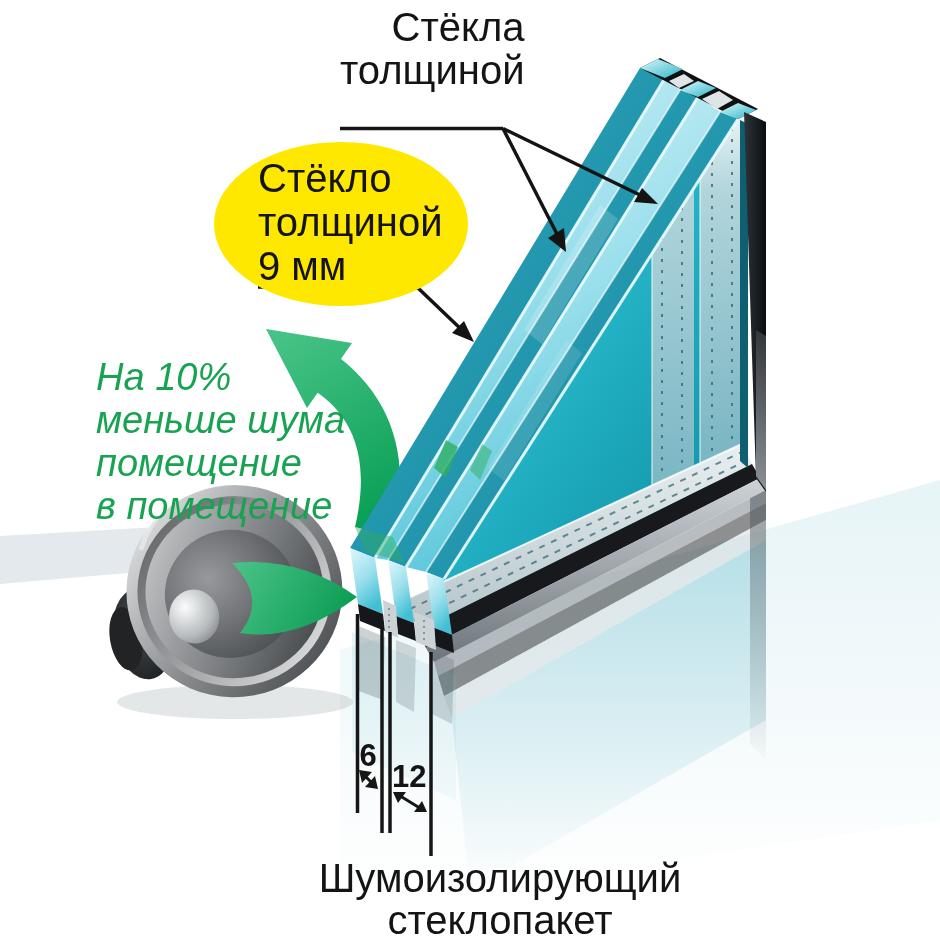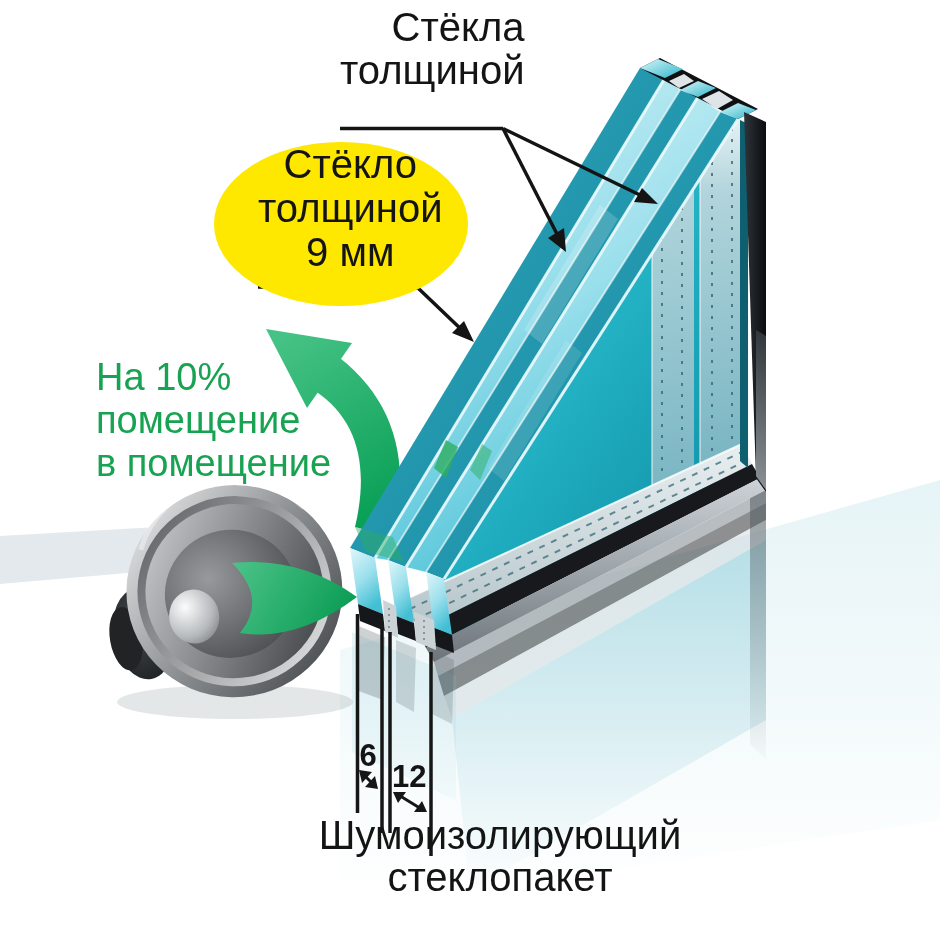--- a/index.html
+++ b/index.html
@@ -8,26 +8,26 @@
     font-family:"Liberation Sans", sans-serif;color:#141414;
   }
   .canvas svg{position:absolute;left:0;top:0;}
   .txt{position:absolute;white-space:nowrap;}
   .txt span{display:block;}
   .label-4mm{left:340px;top:6px;font-size:40px;line-height:43px;text-align:right;}
   .bubble{
     position:absolute;left:214px;top:142px;width:254px;height:164px;border-radius:50%;
     background:#ffe800;
   }
-  .bubble-text{left:258px;top:142px;font-size:40px;line-height:44px;text-align:center;}
+  .bubble-text{left:258px;top:156px;font-size:40px;line-height:44px;}
   .noise{left:96px;top:356px;font-size:38px;line-height:43px;font-weight:500;color:#17a351;}
   .dim{position:absolute;font-size:31px;font-weight:bold;color:#141414;}
   .dim-6{left:354px;top:738px;width:28px;text-align:center;}
   .dim-12{left:392px;top:759px;width:18px;text-align:left;}
-  .caption{left:280px;top:814px;width:440px;text-align:center;font-size:40px;line-height:42px;white-space:nowrap;}
+  .caption{left:280px;top:857px;width:440px;text-align:center;font-size:40px;line-height:42px;white-space:nowrap;}
 </style>
 </head>
 <body>
 
 <div class="canvas">
 
 <svg width="940" height="941" viewBox="0 0 940 941">
   <defs>
     <linearGradient id="gBevel" x1="0" y1="0" x2="1" y2="1">
       <stop offset="0" stop-color="#38b0c4"></stop>
@@ -256,22 +256,23 @@
   <span>толщиной</span>
 </div>
 
 <div class="bubble" style="background: rgb(255, 232, 0);"></div>
 <div class="txt bubble-text">
   <span>Стёкло</span>
   <span>толщиной</span>
   <span>9 мм</span>
 </div>
 
-<div class="txt noise" style="color: rgb(23, 163, 81);">
+<div class="txt noise" style="color: rgb(23, 163, 81); font-style: italic;">
   <span>На 10%</span>
+  <span>меньше шума</span>
   <span>помещение</span>
   <span>в помещение</span>
 </div>
 
 <div class="dim dim-6">6</div>
 <div class="dim dim-12">12</div>
 
 <div class="txt caption">
   <span>Шумоизолирующий</span>
   <span>стеклопакет</span>

